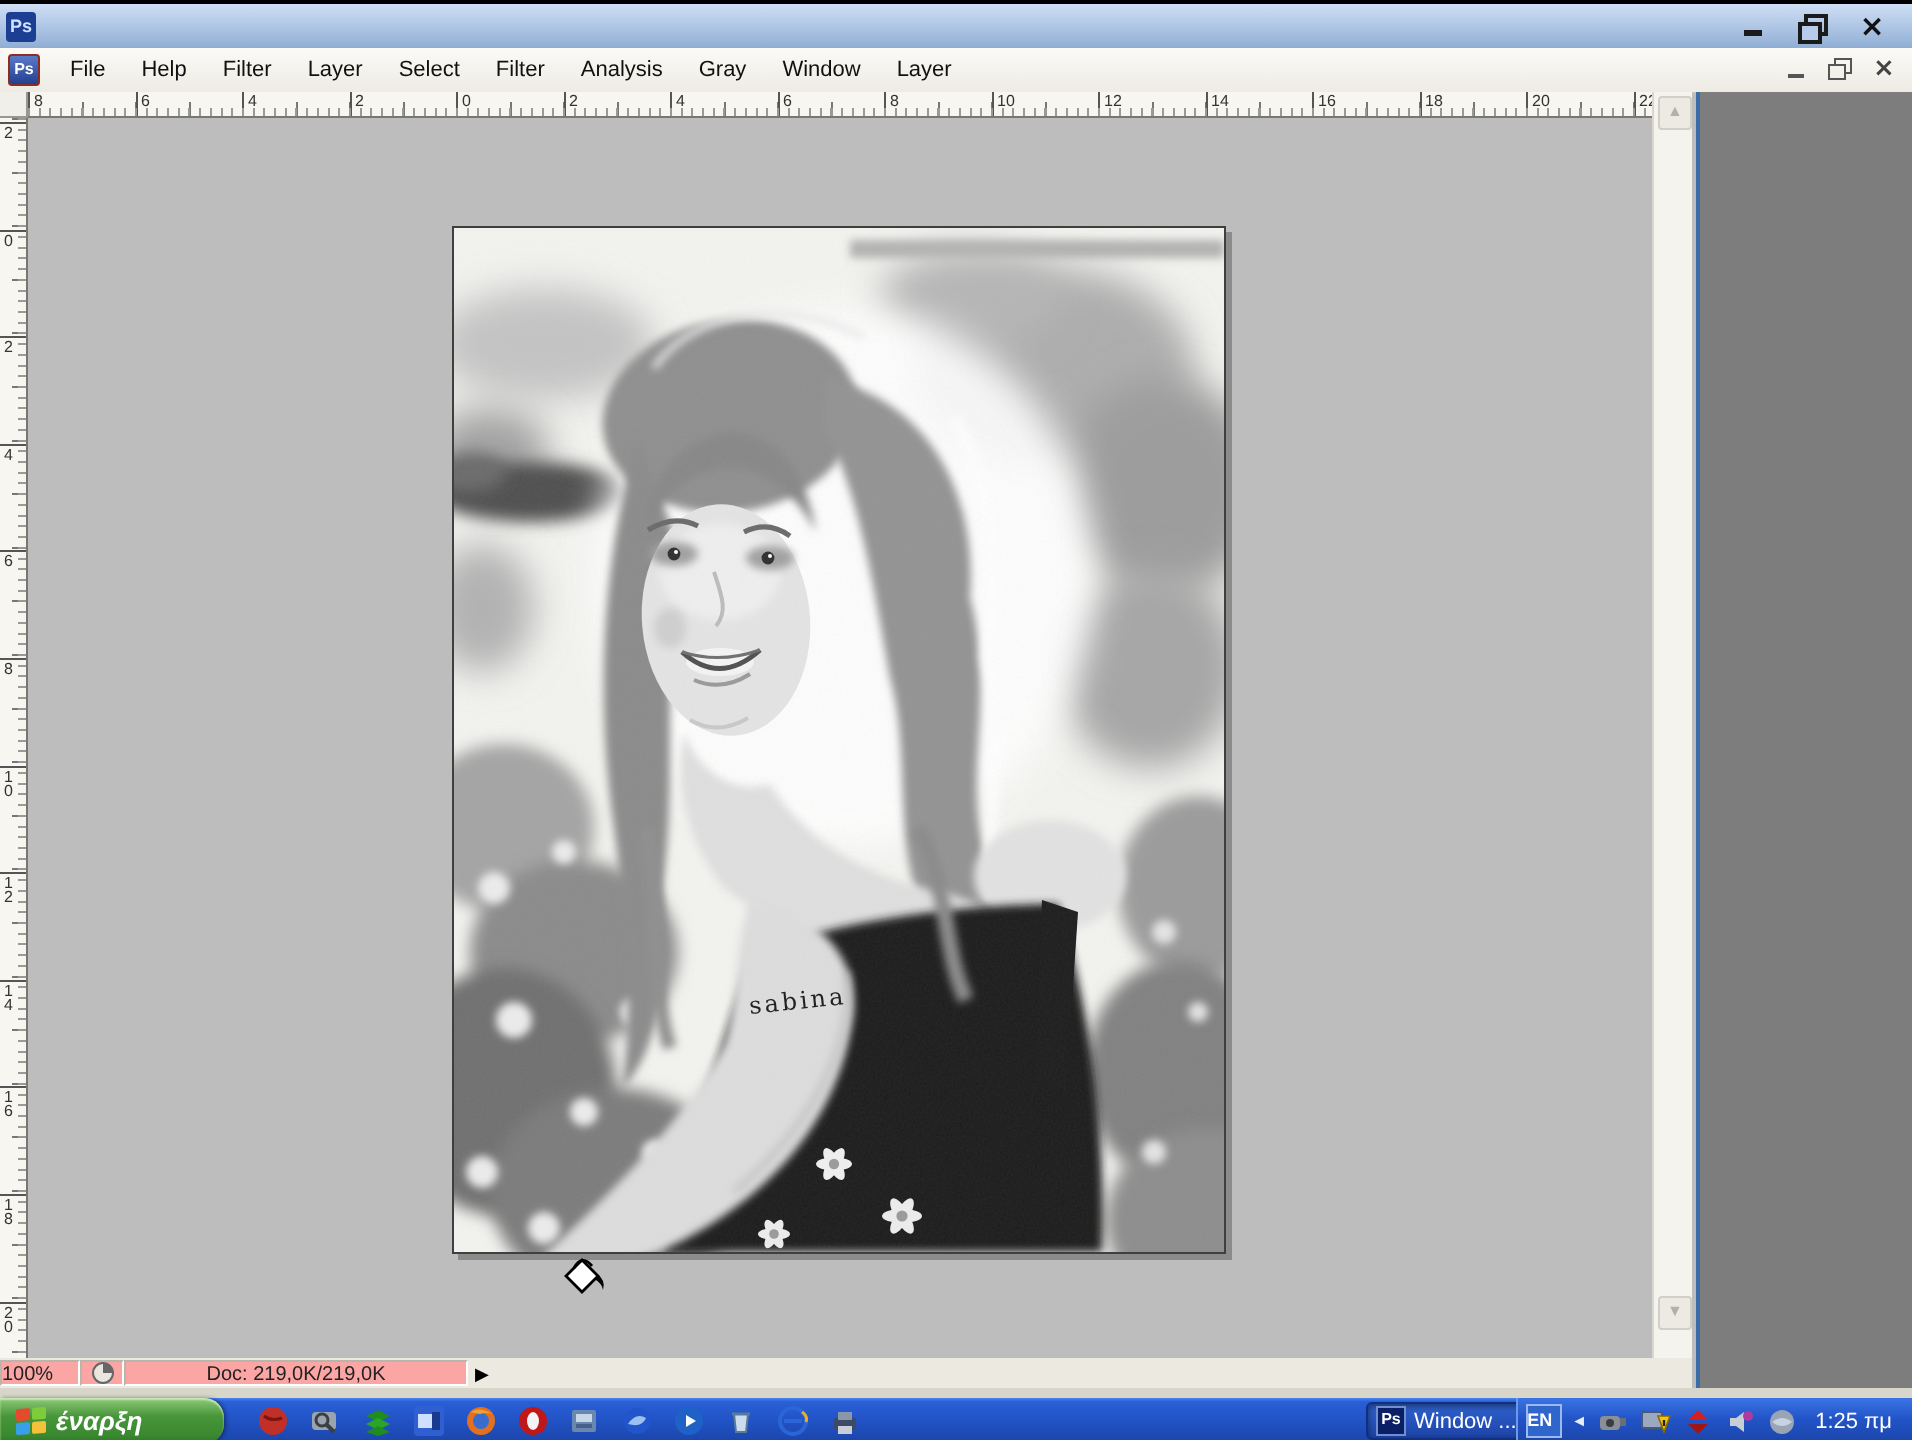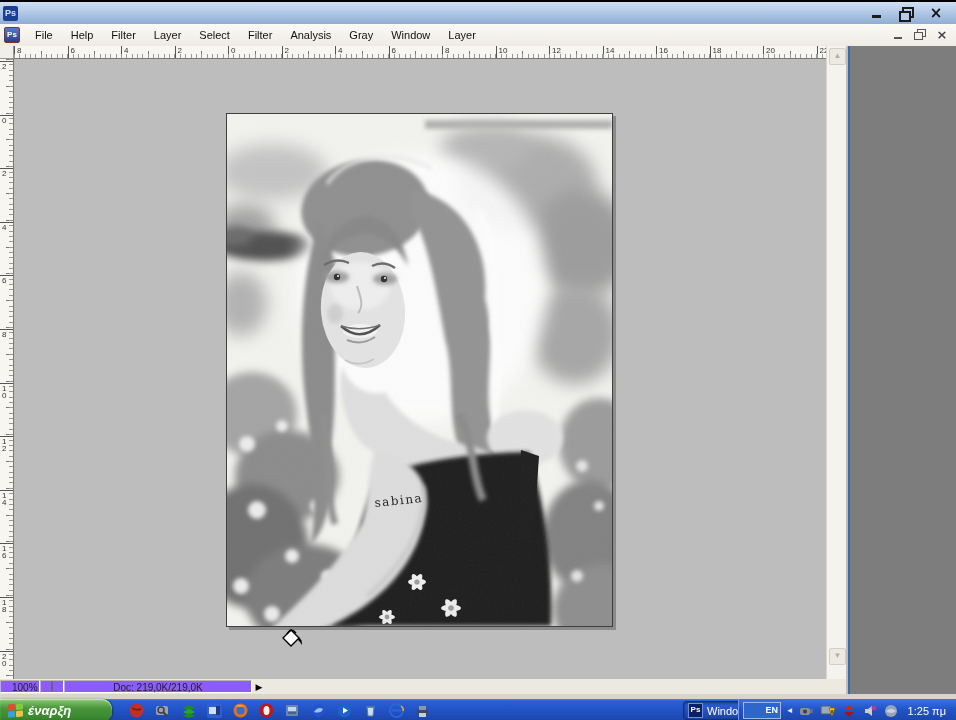--- a/index.html
+++ b/index.html
@@ -77,26 +77,26 @@
   .scroll-corner{position:absolute;left:826px;top:677px;width:20px;height:15px;background:#ece9e0;}
 
   
   .right-panel{position:absolute;left:848px;top:44px;width:108px;height:653px;background:#7d7d7d;
     border-left:2px solid #3c6ca8;}
 
   
   .statusbar{position:absolute;left:0;top:677px;width:846px;height:15px;background:#ece9e0;
     font-size:10px;color:#222;display:flex;align-items:center;}
   .sb-cell{height:13px;line-height:13px;border:1px solid;border-color:#b8b5aa #fff #fff #b8b5aa;
-    background:#8b5cf6;padding:0 11px;box-sizing:border-box;}
+    background:#fca5a5;padding:0 0;box-sizing:border-box;}
   .sb-zoom{width:40px;}
   .sb-icon{width:22px;display:flex;align-items:center;justify-content:center;}
   .sb-icon i{display:block;width:9px;height:9px;border:1px solid #666;border-radius:50%;
     background:conic-gradient(#666 0 90deg,#e8e6df 90deg 360deg);}
-  .sb-doc{width:188px;text-align:center;}
+  .sb-doc{width:172px;text-align:center;}
   .sb-fly{width:14px;border:none;background:none;font-size:9px;color:#000;text-align:center;}
   .bottom-strip{position:absolute;left:0;top:692px;width:956px;height:5px;background:#d8d5ca;}
 
   
   .taskbar{position:absolute;left:0;top:697px;width:956px;height:23px;
     background:linear-gradient(#4a86ee,#2a5fd6 8%,#2254c8 45%,#1c46ac 92%,#153a96);display:flex;align-items:center;}
   .start-btn{width:112px;height:23px;border-radius:0 10px 10px 0;
     background:linear-gradient(#8fc97a,#48963a 40%,#3a8930 80%,#2f7527);
     box-shadow:inset 0 1px 1px #c8eab4, 1px 0 2px rgba(0,0,0,.4);
     display:flex;align-items:center;gap:5px;padding-left:8px;box-sizing:border-box;cursor:pointer;}
@@ -112,21 +112,21 @@
     background:linear-gradient(#2f62cf,#1d43a6);border:1px solid #0f2f86;border-radius:3px;
     box-shadow:inset 0 1px 3px rgba(0,0,0,.5);display:flex;align-items:center;gap:4px;padding:0 4px;
     box-sizing:border-box;cursor:pointer;}
   .ps-badge{width:13px;height:13px;background:#0a1f66;border:1px solid #6f8fd0;color:#fff;
     font:bold 8px/12px "Liberation Sans",sans-serif;text-align:center;}
   .task-label{color:#fff;font-size:11px;}
   .tray{position:absolute;right:0;top:697px;height:23px;display:flex;align-items:center;gap:5px;
     padding:0 6px 0 4px;background:linear-gradient(#3a74e4,#2254c8 45%,#1c46ac 92%,#153a96);
     border-left:1px solid #6f96e8;}
   .lang-box{width:16px;height:15px;background:#2f66cc;border:1px solid #9db8ea;color:#fff;
-    font:bold 9px/14px "Liberation Sans",sans-serif;text-align:center;cursor:pointer;padding-left:20px;}
+    font:bold 9px/14px "Liberation Sans",sans-serif;cursor:pointer;}
   .tray-chevron{color:#e8eefc;font-size:8px;cursor:pointer;}
   .tray-ico{width:16px;height:16px;display:flex;align-items:center;justify-content:center;cursor:pointer;}
   .clock{color:#fff;font-size:11px;padding:0 4px;cursor:pointer;}
 </style>
 </head>
 <body>
 
 <div class="screen">
 
   <div class="titlebar">

